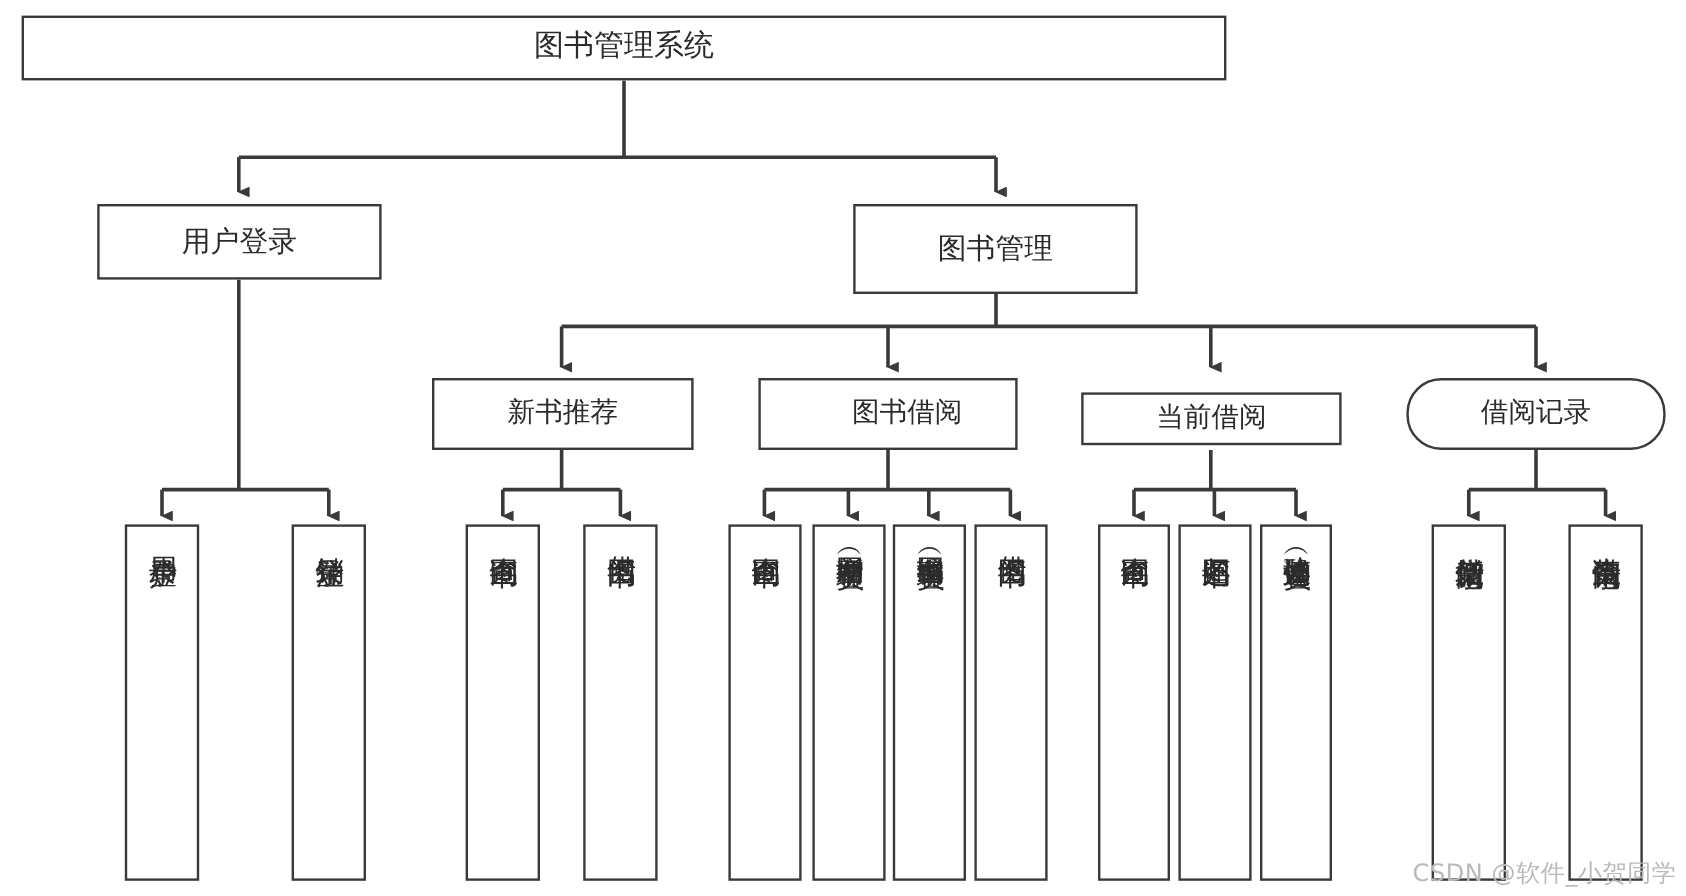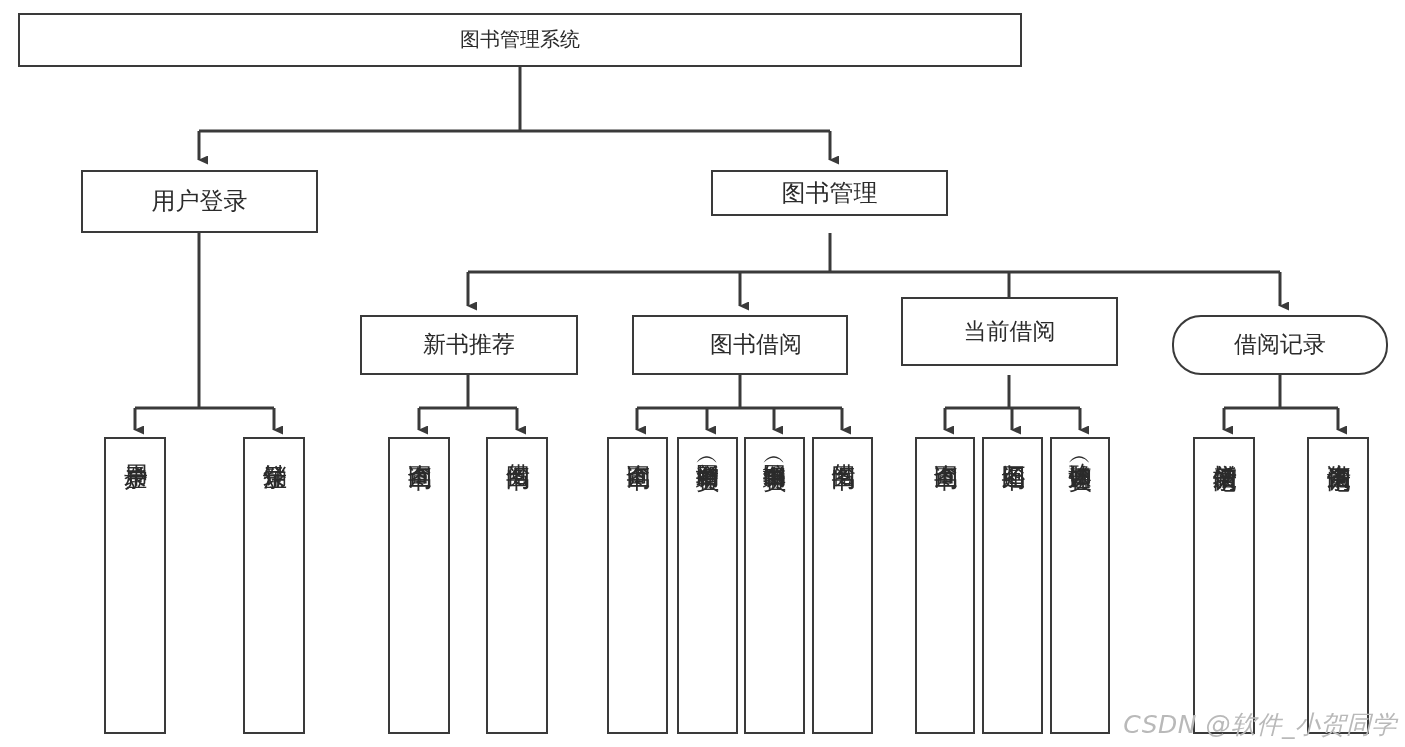--- a/index.html
+++ b/index.html
@@ -39,21 +39,22 @@
   .node-label {
     display: block;
     text-align: center;
     line-height: 1.18;
     white-space: pre-wrap;
   }
   .node.root {
     border-width: 2px;
   }
   .node.root .node-label {
-    font-size: 20px;
+    font-size: 25px;
+    font-family: Liberation Mono, monospace;
   }
   .node.level2 .node-label {
     font-size: 24px;
   }
   .node.level3 .node-label {
     font-size: 23px;
   }
   .node.leaf {
     align-items: flex-start;
     justify-content: center;
@@ -67,26 +68,25 @@
     letter-spacing: 1px;
     height: auto;
   }
   .node.leaf.tall-text .node-label {
     font-size: 23px;
   }
   .watermark {
     position: absolute;
     right: 8px;
     bottom: 6px;
-    font-size: 25px;
+    font-size: 20px;
     color: #b9b9b9;
     letter-spacing: 0.5px;
     user-select: none;
     white-space: nowrap;
-    font-style: italic;
   }
 </style>
 </head>
 <body>
 
 <div id="diagram-root">
 
   <svg class="connector-layer" viewBox="0 0 1405 747">
     <defs>
       <marker id="arrowhead" markerWidth="9" markerHeight="10" refX="4.5" refY="9" orient="auto" markerUnits="userSpaceOnUse">
@@ -138,31 +138,31 @@
     </g>
   </svg>
 
   <div class="node root" style="left:18px; top:13px; width:1004px; height:54px;">
     <span class="node-label">图书管理系统</span>
   </div>
 
   <div class="node level2" style="left:81px; top:170px; width:237px; height:63px;">
     <span class="node-label">用户登录</span>
   </div>
-  <div class="node level2" style="left:711px; top:170px; width:237px; height:46px;">
+  <div class="node level2" style="left:711px; top:170px; width:237px; height:75px;">
     <span class="node-label">图书管理</span>
   </div>
 
   <div class="node level3" style="left:360px; top:315px; width:218px; height:60px;">
     <span class="node-label">新书推荐</span>
   </div>
   <div class="node level3" style="left:632px; top:315px; width:216px; height:60px;padding-left:32px;">
     <span class="node-label">图书借阅</span>
   </div>
-  <div class="node level3" style="left:901px; top:297px; width:217px; height:69px;">
+  <div class="node level3" style="left:901px; top:327px; width:217px; height:44px;">
     <span class="node-label">当前借阅</span>
   </div>
   <div class="node level3" style="left:1172px; top:315px; width:216px; height:60px;border-radius:29px;">
     <span class="node-label">借阅记录</span>
   </div>
 
   <div class="node leaf" style="left:104px; top:437px; width:62px; height:297px;">
     <span class="node-label">用户登录</span>
   </div>
   <div class="node leaf" style="left:243px; top:437px; width:62px; height:297px;">

